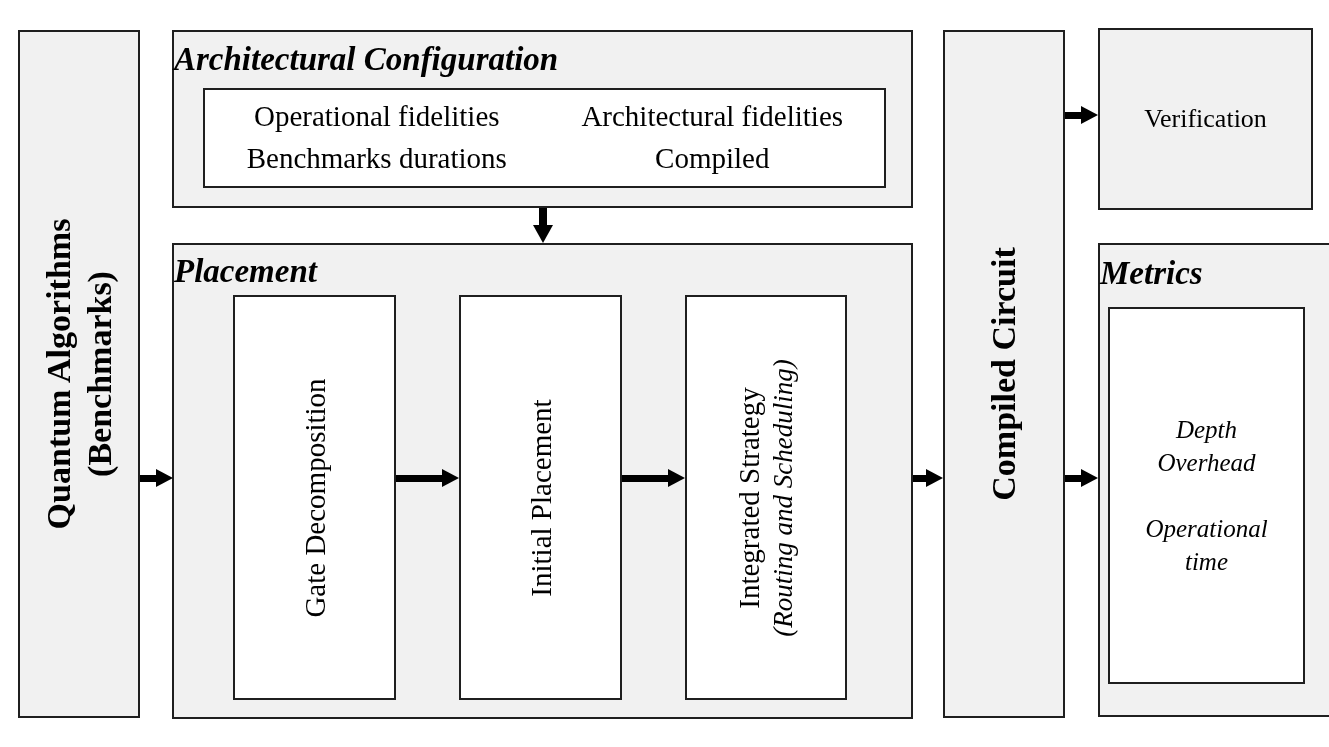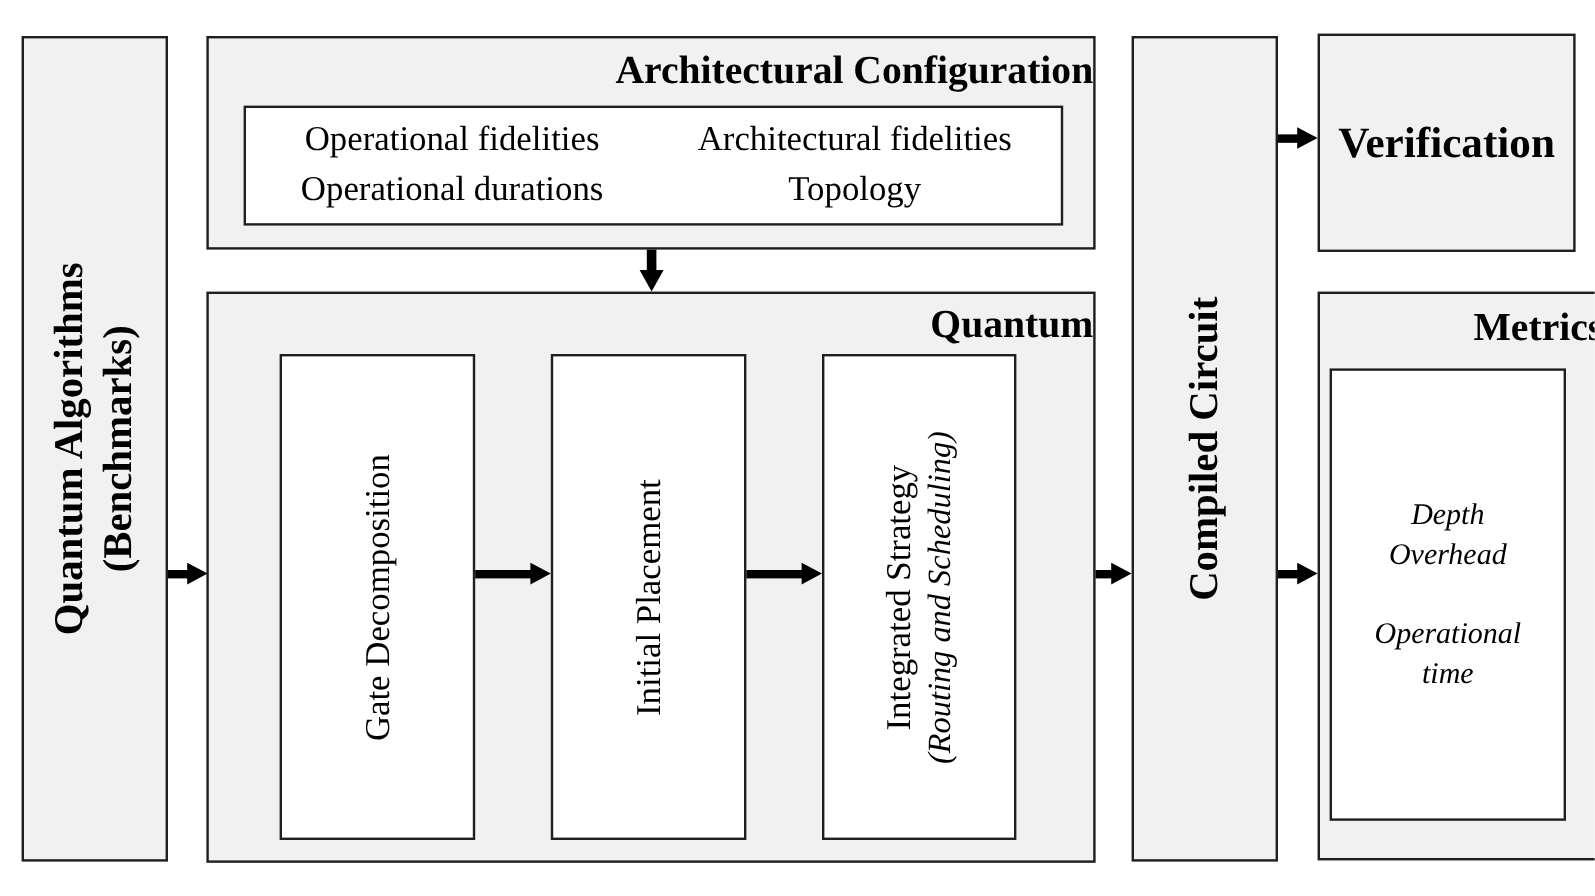--- a/index.html
+++ b/index.html
@@ -36,27 +36,27 @@
     border:2.5px solid var(--border);
     box-sizing:border-box;
   }
   .rot{
     position:absolute;top:50%;left:50%;
     transform:translate(-50%,-50%) rotate(-90deg);
     text-align:center;white-space:nowrap;
   }
   .big-title{font-weight:bold;font-size:34px;line-height:1.22;}
   .box-title{
-    position:absolute;left:0;right:0;text-align:right;
-    font-weight:bold;font-size:33px;line-height:1.1;
+    position:absolute;left:0;right:0;text-align:left;
+    font-weight:bold;font-size:33px;line-height:1.1;font-style:italic;
   }
   .ver-title{
     position:absolute;top:50%;left:50%;
     transform:translate(-50%,-50%);
-    font-weight:bold;font-size:36px;white-space:nowrap;
+    font-weight:normal;font-size:26px;white-space:nowrap;
   }
   .config-grid{
     position:absolute;display:grid;
     grid-template-columns:1fr 1fr;
     grid-template-rows:1fr 1fr;
     align-items:center;justify-items:center;
     font-size:29px;line-height:1.1;
     padding:6px 4px;box-sizing:border-box;
   }
   .stage-label{font-size:29px;line-height:1.25;}
@@ -93,28 +93,28 @@
       <div>(Benchmarks)</div>
     </div>
   </div>
 
   <div class="box" style="left:172px;top:30px;width:741px;height:178px;">
     <div class="box-title" style="top:9px;">Architectural Configuration</div>
     <div class="inner-white" style="left:29px;top:56px;width:683px;height:100px;">
       <div class="config-grid" style="left:0;top:0;right:0;bottom:0;">
         <div>Operational fidelities</div>
         <div>Architectural fidelities</div>
-        <div>Operational durations</div>
-        <div>Topology</div>
+        <div>Benchmarks durations</div>
+        <div>Compiled</div>
       </div>
     </div>
   </div>
 
   <div class="box" style="left:172px;top:243px;width:741px;height:476px;">
-    <div class="box-title" style="top:8px;">Quantum</div>
+    <div class="box-title" style="top:8px;">Placement</div>
   </div>
 
   <div class="stagebox" style="left:233px;top:295px;width:163px;height:405px;">
     <div class="rot stage-label">Gate Decomposition</div>
   </div>
 
   <div class="stagebox" style="left:459px;top:295px;width:163px;height:405px;">
     <div class="rot stage-label">Initial Placement</div>
   </div>
 

